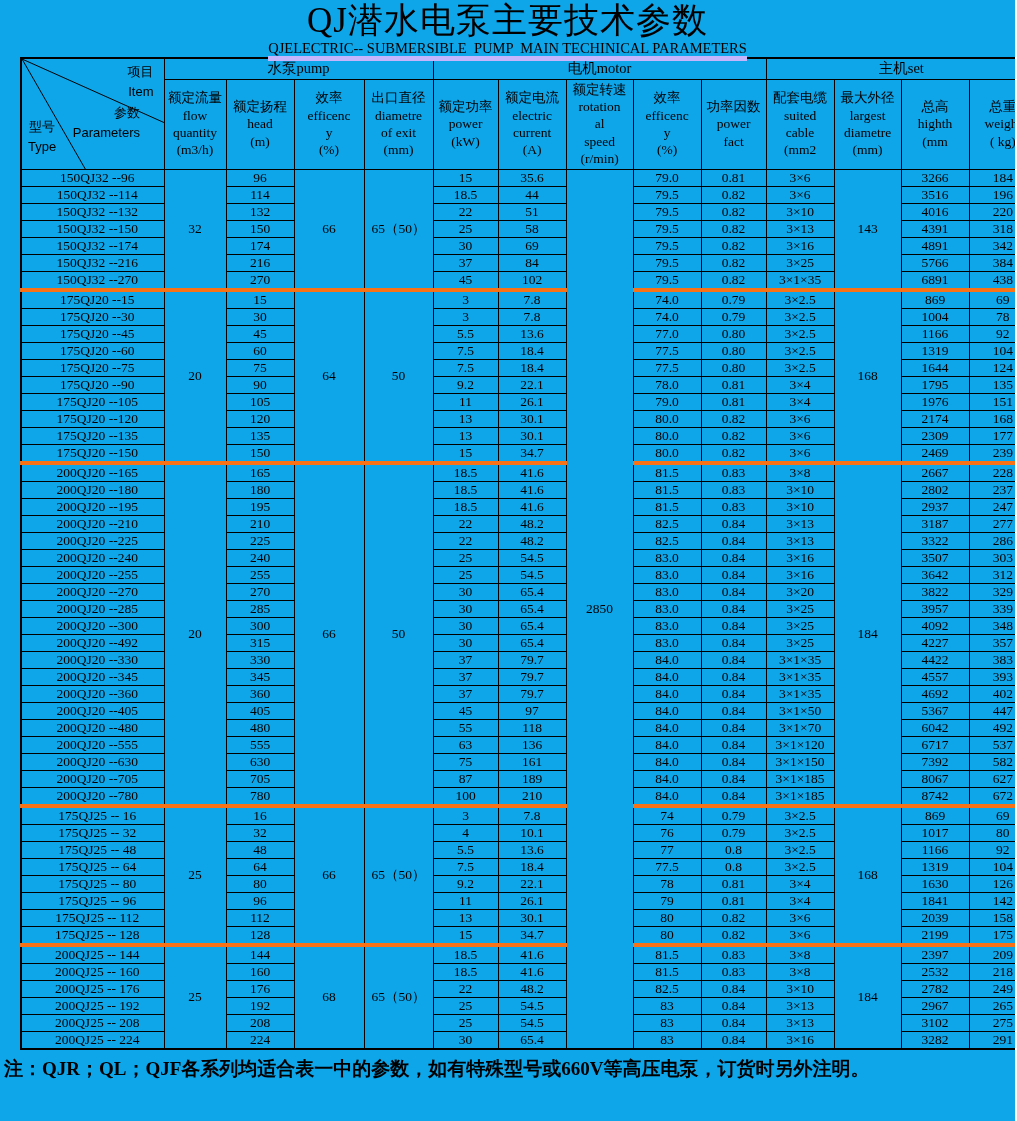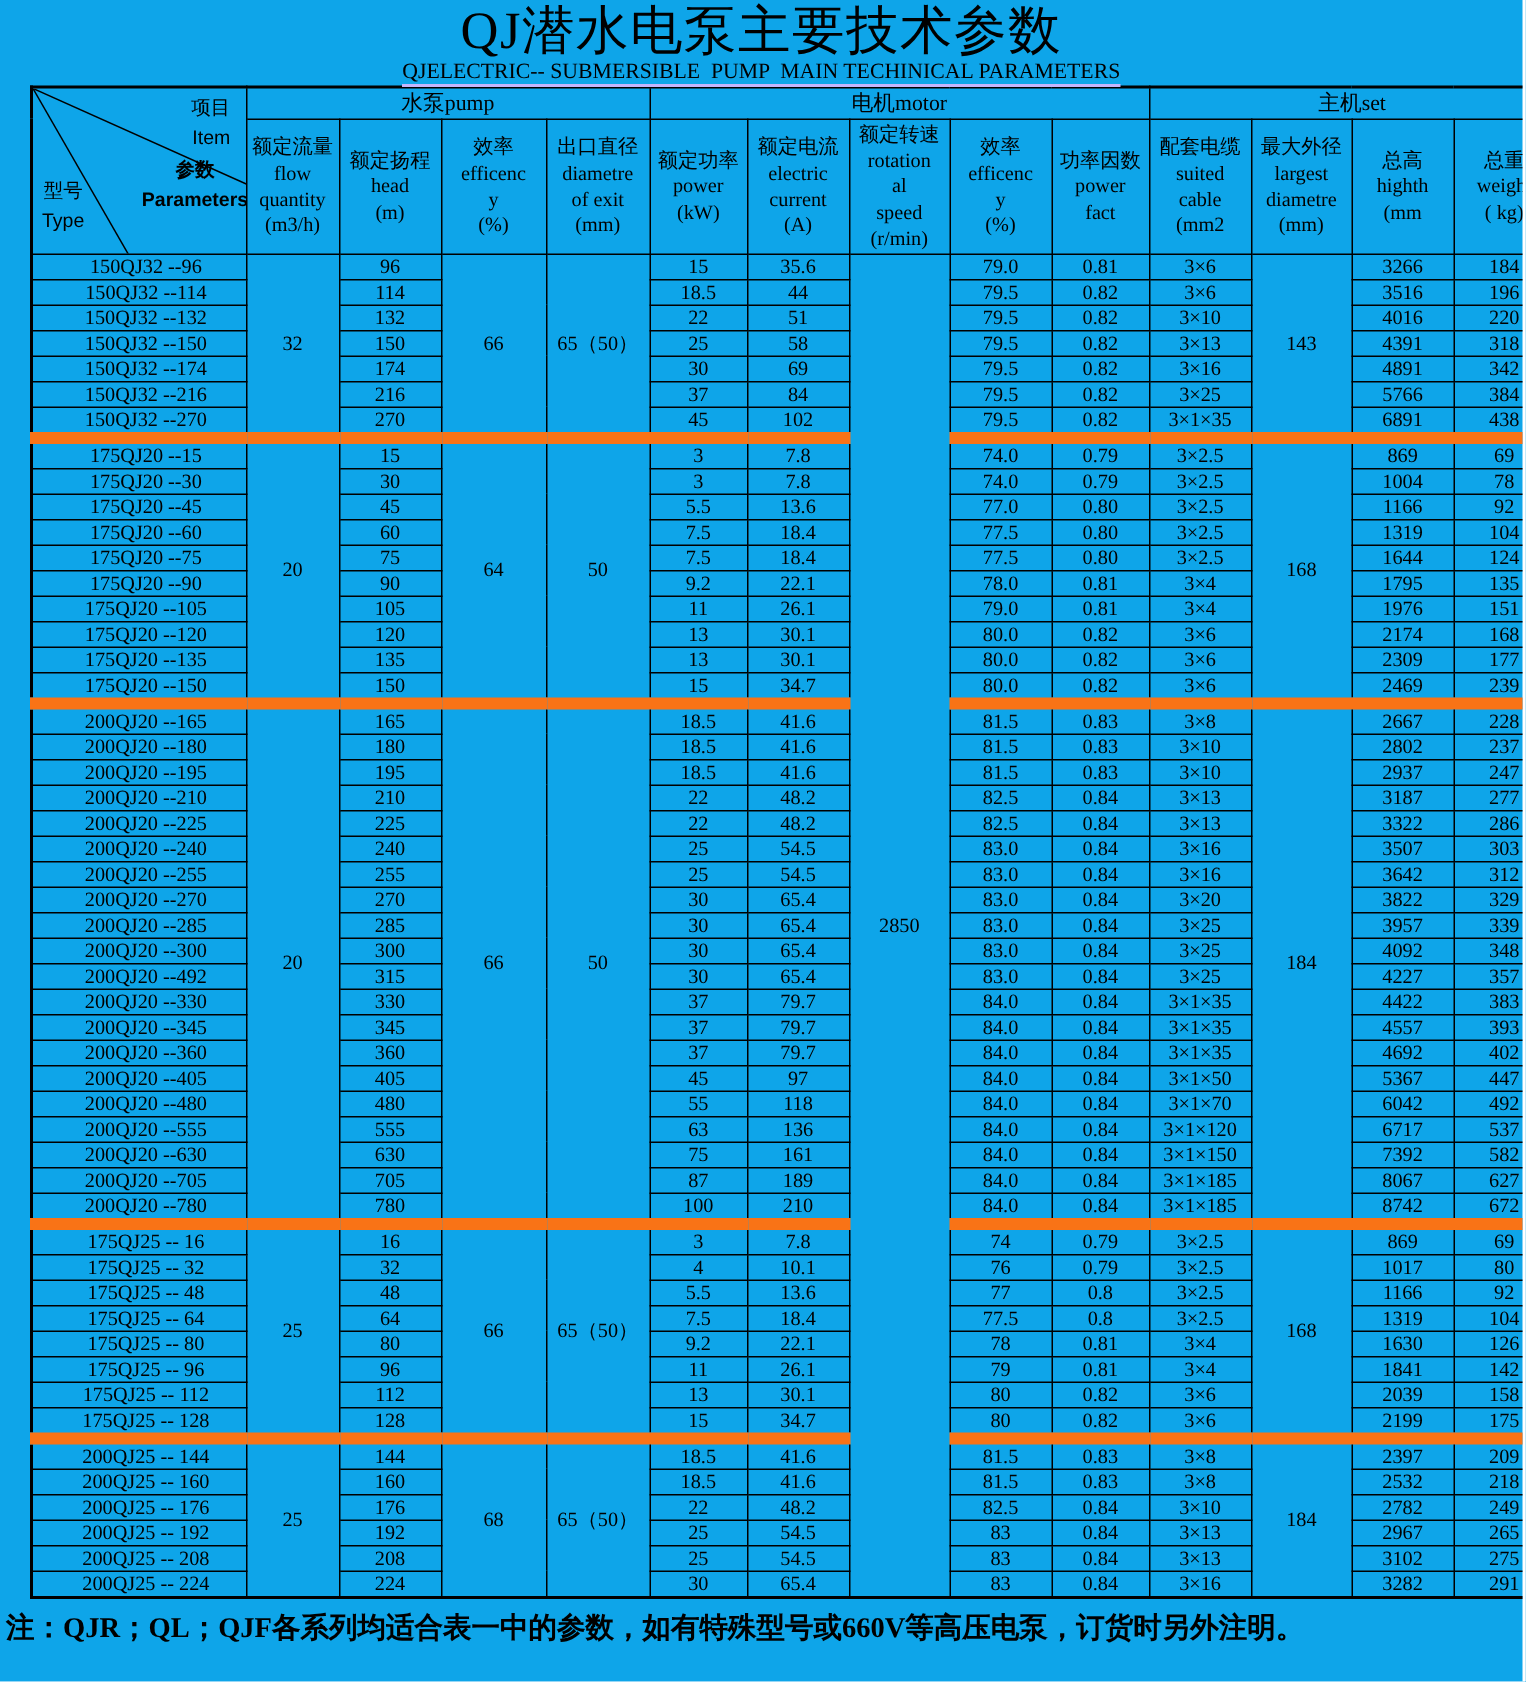--- a/index.html
+++ b/index.html
@@ -3,43 +3,43 @@
 <meta charset="utf-8">
 <style>
   * { box-sizing: border-box; }
   html,body { margin:0; padding:0; background:#fff; color:#000;
     font-family:"Liberation Serif","DejaVu Serif",serif; }
   .page { width:1015px; height:1121px; overflow:hidden; background:#0ea5e9; }
 
   .title { margin:0; padding-top:1px; text-align:center;
     font-size:35px; font-weight:400; letter-spacing:1px; line-height:40px; }
   .subtitle { text-align:center; font-size:14.5px; line-height:15px; margin:0; }
-  .subtitle span { white-space:pre; border-bottom:2px solid #c4b5fd; }
+  .subtitle span { white-space:pre; border-bottom:5px solid #c4b5fd; }
 
   table { border-collapse:collapse; table-layout:fixed; width:1016px;
     border:2px solid #000; margin-top:1px;margin-left:20px; }
   th, td { border:1px solid #000; padding:0; text-align:center; overflow:hidden; }
 
   thead th { font-weight:400; }
   tr.group-row th { height:21px; font-size:14.5px; }
   th.col-head { height:90px; font-size:13.5px; line-height:1.28;
     white-space:pre-line; vertical-align:middle; }
 
   th.corner { position:relative; padding:0; }
   .corner svg { position:absolute; left:0; top:0; }
   .corner .lbl { position:absolute; font-size:13px; line-height:20px;
     white-space:pre-line; font-family:"Liberation Sans",sans-serif; }
   .lbl-item { top:3px; right:10px; text-align:right; }
-  .lbl-param { top:44px; left:69px; width:78px; text-align:center; word-break:break-all;font-weight:bold; }
+  .lbl-param { top:44px; left:40px; width:78px; text-align:right; word-break:break-all; }
   .lbl-type { top:58px; left:6px; text-align:center; }
 
   tbody td { height:17px; font-size:13.5px; line-height:16px; white-space:nowrap; }
   td.model { text-align:center; padding-left:9px; }
   td.merged { vertical-align:middle; }
-  tr.sec-start td { border-top:8px solid #f97316; }
+  tr.sec-start td { border-top:4px solid #f97316; }
 
   .note { font-size:19px; margin:6px 0 0 4px;font-weight:bold; }
 </style>
 </head>
 <body>
 
 <div class="page">
   <h1 class="title">QJ潜水电泵主要技术参数</h1>
   <div class="subtitle">
     <span>QJELECTRIC-- SUBMERSIBLE  PUMP  MAIN TECHINICAL PARAMETERS</span>

